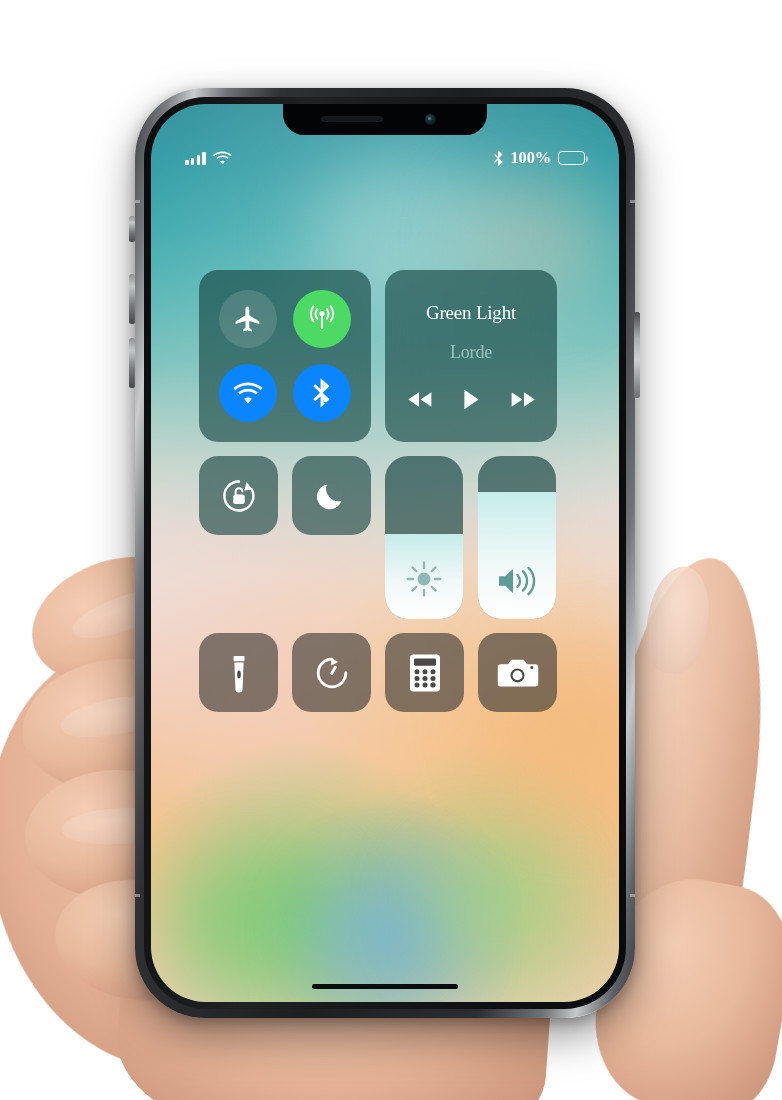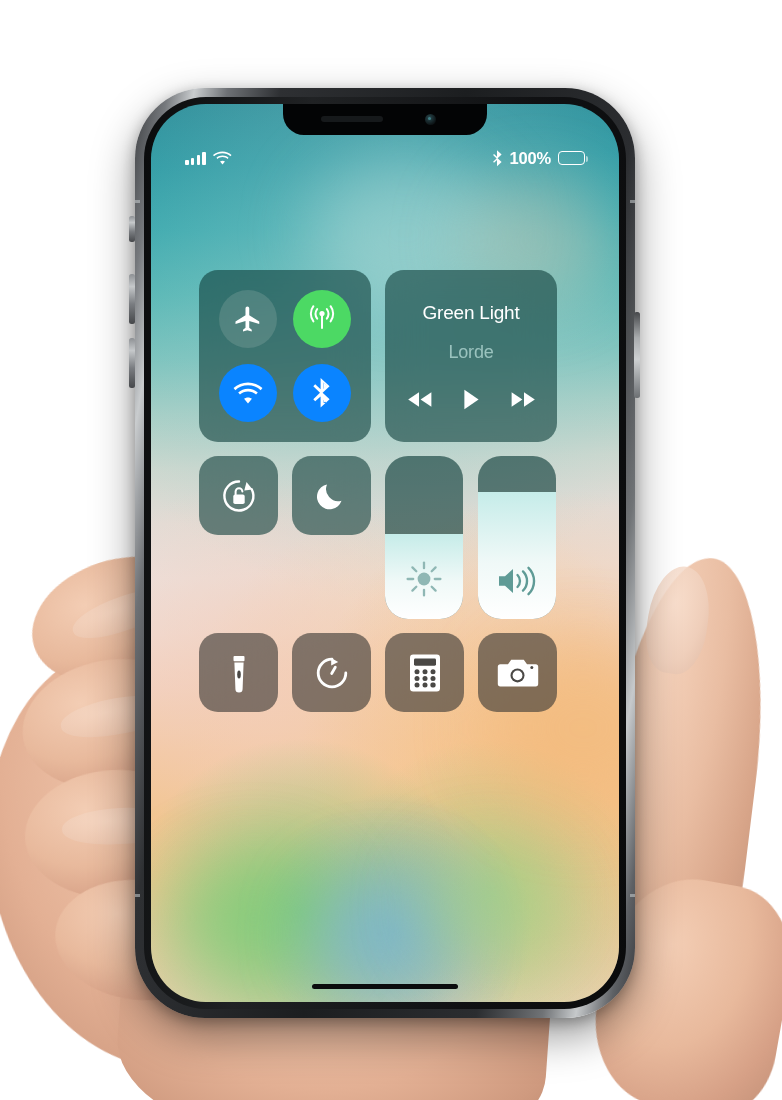--- a/index.html
+++ b/index.html
@@ -32,20 +32,21 @@
   }
 
   
   .phone {
     position: absolute;
     left: 135px; top: 88px;
     width: 500px; height: 930px;
     border-radius: 70px;
     background: linear-gradient(100deg,#3b3d40 0%,#76797d 5%,#c9ccce 9%,#6e7175 14%,#2e3033 22%,#1c1e20 50%,#2b2d30 76%,#707376 86%,#c6c9cb 91%,#5e6165 96%,#34363a 100%);
     box-shadow: 0 18px 44px rgba(0,0,0,.40), 0 4px 14px rgba(0,0,0,.28);
+    font-family: Liberation Serif, serif;
   }
   .phone-inner {
     position: absolute; left: 9px; top: 9px; right: 9px; bottom: 9px;
     border-radius: 62px;
     background: linear-gradient(95deg,#0a0b0c,#202224 30%,#101113 70%,#0a0b0c);
   }
   .screen {
     position: absolute; left: 7px; top: 7px; right: 7px; bottom: 7px;
     border-radius: 55px;
     overflow: hidden;

